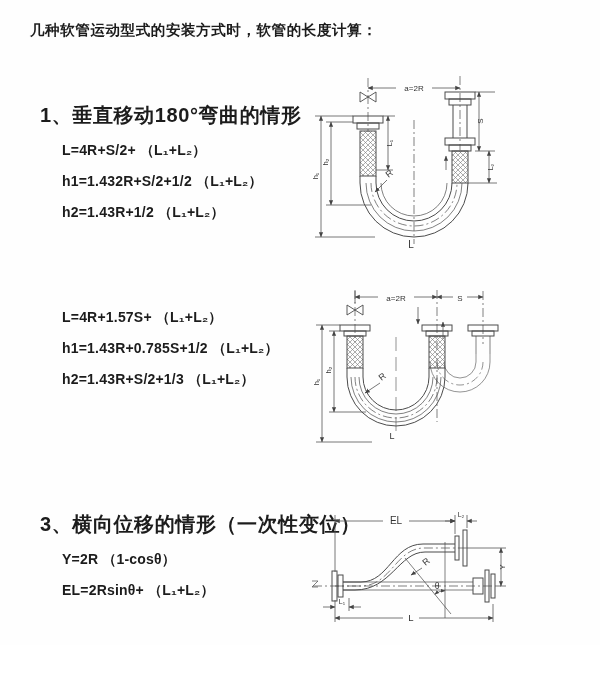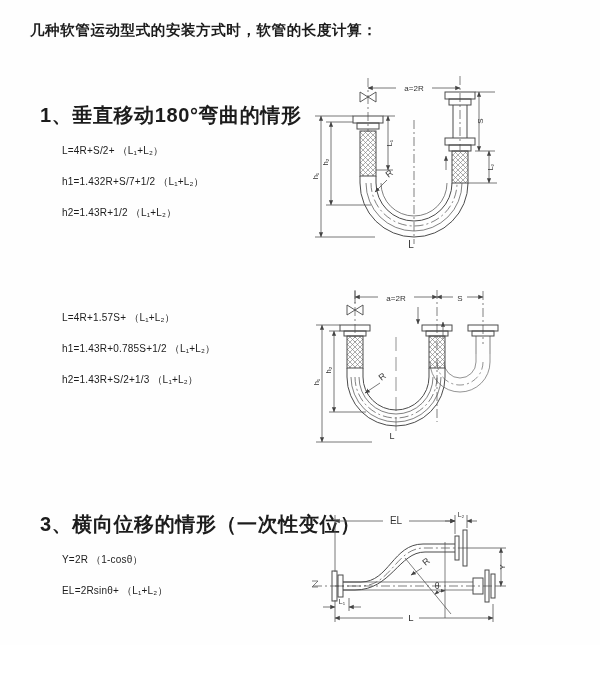--- a/index.html
+++ b/index.html
@@ -2,39 +2,39 @@
 <html><head>
 <meta charset="utf-8">
 <style>
   html,body { margin:0; padding:0; }
   .page { position:relative; width:600px; height:645px; background:#fefefe;
           font-family:"Liberation Sans", sans-serif; color:#1c1c1c; overflow:hidden; }
   .title { position:absolute; left:30px; top:21px; font-size:14.5px; font-weight:bold; letter-spacing:0.6px; }
   .sec { position:absolute; left:40px; }
   .sec .heading { font-size:20px; font-weight:bold; letter-spacing:0.6px; }
   .sec .formulas { margin-left:22px; margin-top:6px; }
-  .sec .formula { font-size:10px; font-weight:normal; letter-spacing:0.2px; height:31px;
+  .sec .formula { font-size:14px; font-weight:bold; letter-spacing:0.2px; height:31px;
                   display:flex; align-items:center; white-space:pre; }
   #sec1 { top:102px; } #sec2 { top:296px; } #sec3 { top:511px; }
   svg.diagram { position:absolute; }
   #d1 { left:313px; top:70px; } #d2 { left:310px; top:282px; } #d3 { left:305px; top:498px; }
   svg text { font-family:"Liberation Sans", sans-serif; }
 </style>
 </head>
 <body>
 
 <div class="page">
 
   <div class="title">几种软管运动型式的安装方式时，软管的长度计算：</div>
 
   <section class="sec" id="sec1">
     <div class="heading">1、垂直移动180°弯曲的情形</div>
     <div class="formulas">
       <div class="formula">L=4R+S/2+ （L₁+L₂）</div>
-      <div class="formula">h1=1.432R+S/7+1/2 （L₁+L₂）</div>
+      <div class="formula">h1=1.432R+S/2+1/2 （L₁+L₂）</div>
       <div class="formula">h2=1.43R+1/2 （L₁+L₂）</div>
     </div>
   </section>
 
   <section class="sec" id="sec2">
     <div class="formulas">
       <div class="formula">L=4R+1.57S+ （L₁+L₂）</div>
       <div class="formula">h1=1.43R+0.785S+1/2 （L₁+L₂）</div>
       <div class="formula">h2=1.43R+S/2+1/3 （L₁+L₂）</div>
     </div>

